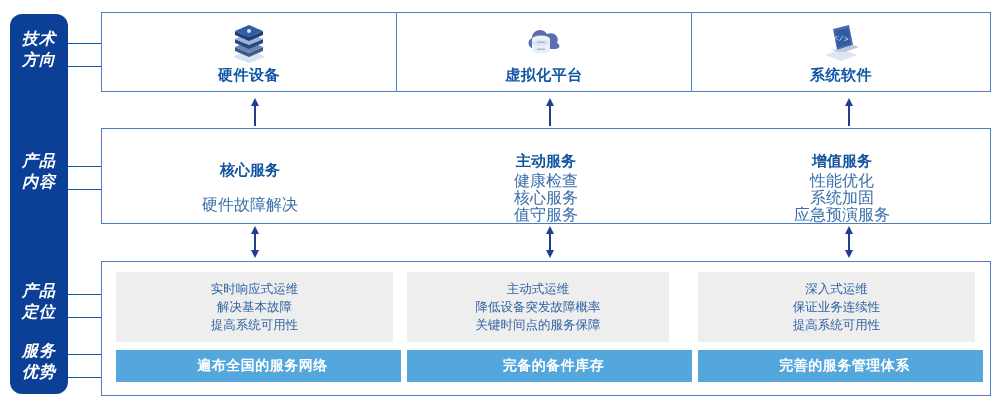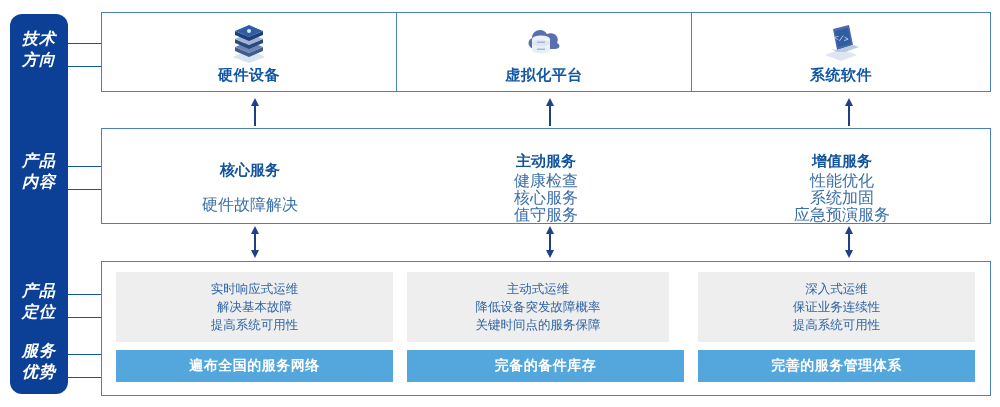--- a/index.html
+++ b/index.html
@@ -59,21 +59,21 @@
 
   
   .grey-card{
     position:absolute;background:#eeeeee;top:10px;height:70px;
     display:flex;flex-direction:column;align-items:center;justify-content:center;
   }
   .grey-card .g-item{font-size:12.5px;color:#2f63a3;line-height:18px;}
   .blue-bar{
     position:absolute;top:88px;height:32px;background:#53a7dd;
     display:flex;align-items:center;justify-content:center;
-    color:#ffffff;font-size:14px;font-weight:bold;letter-spacing:.5px;
+    color:#ffffff;font-size:14px;font-weight:bold;letter-spacing:.5px;padding-left:8px;
   }
 
   
   .arrow{position:absolute;width:12px;}
   .arrow svg{display:block;}
 </style>
 </head>
 <body>
 
 <div class="canvas">

